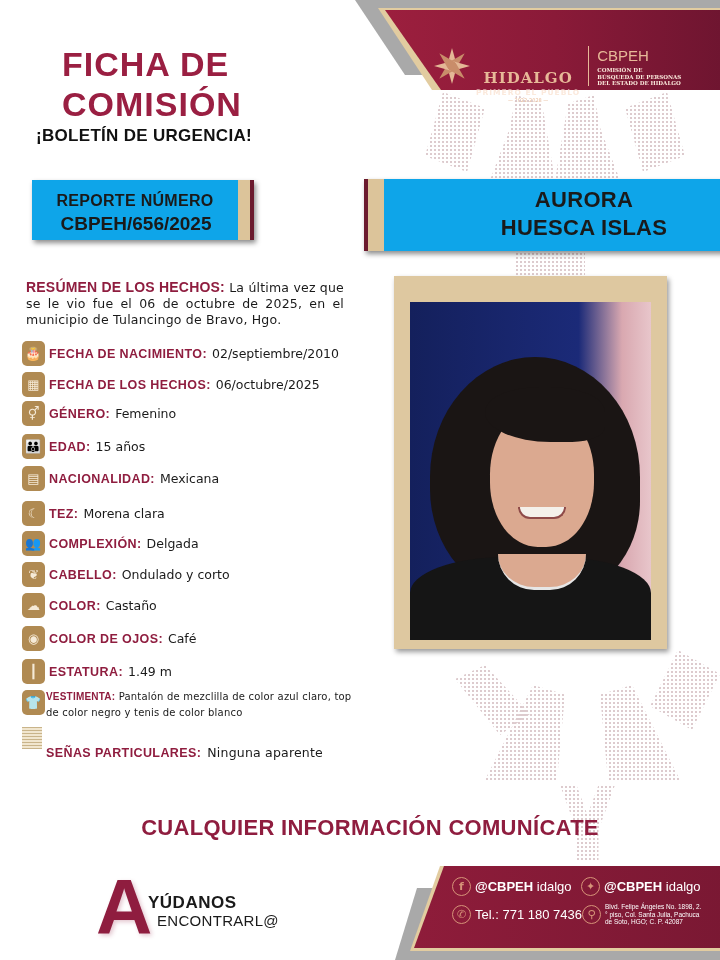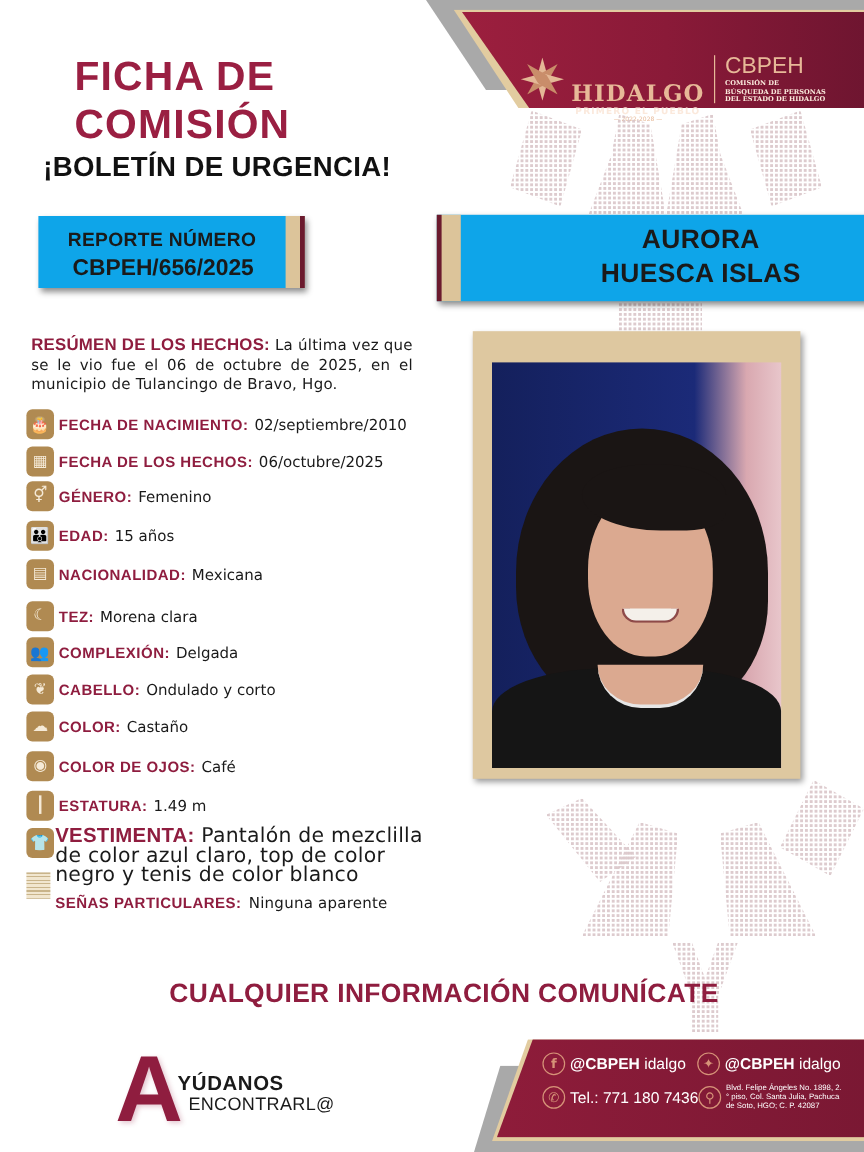--- a/index.html
+++ b/index.html
@@ -14,33 +14,33 @@
   .hdr-maroon { position: absolute; left: 385px; top: 10px; width: 340px; height: 80px;
     background: linear-gradient(90deg, #9c1f3e 0%, #8a1a38 50%, #6e1530 100%);
     clip-path: polygon(0 0, 100% 0, 100% 100%, 56px 100%); }
   .logo { position: absolute; left: 434px; top: 28px; display: flex; align-items: center; }
   .logo-star { width: 36px; height: 36px; position: relative; margin-right: 6px; }
   .logo-star span { position: absolute; left: 13px; top: 0; width: 10px; height: 36px; background: #e4b896; clip-path: polygon(50% 0,100% 50%,50% 100%,0 50%); }
   .logo-star span:nth-child(2){ transform: rotate(45deg); background:#c98d6a; }
   .logo-star span:nth-child(3){ transform: rotate(90deg); }
   .logo-star span:nth-child(4){ transform: rotate(135deg); background:#c98d6a; }
   .logo-text { display: flex; flex-direction: column; align-items: center; }
-  .logo-main { font-family: "DejaVu Serif", serif; font-weight: bold; font-size: 19px; color: #e7b998; letter-spacing: 1px; line-height: 20px; margin-top: 40px; }
+  .logo-main { font-family: "DejaVu Serif", serif; font-weight: bold; font-size: 15px; color: #e7b998; letter-spacing: 1px; line-height: 20px; margin-top: 40px; }
   .logo-sub { font-size: 7.5px; font-weight: bold; color: #fbe9dc; letter-spacing: 1px; line-height: 9px; }
   .logo-years { font-size: 5px; color: #e7b998; line-height: 7px; }
   .logo-div { width: 1px; height: 40px; background: #e7b998; margin: 0 8px; }
   .cbpeh { display: flex; flex-direction: column; }
-  .cbpeh-main { font-family: "Liberation Sans", sans-serif; font-size: 19px; color: #e7b998; line-height: 22px; }
+  .cbpeh-main { font-family: "Liberation Sans", sans-serif; font-size: 15px; color: #e7b998; line-height: 22px; }
   .cbpeh-sub { font-family: "DejaVu Serif", serif; font-size: 5.5px; color: #fbe9dc; line-height: 6.5px; font-weight: bold; }
 
   
   .title { position: absolute; left: 62px; top: 44px; font-family: "Liberation Sans", sans-serif; font-weight: 900; font-size: 34px;
     line-height: 40px; color: #9a1f42; letter-spacing: 1px; }
   .title div { font-weight: bold; }
-  .subtitle { position: absolute; left: 36px; top: 126px; font-family: "Liberation Sans", sans-serif; font-weight: bold; font-size: 23px; color: #111; letter-spacing: 0.3px; }
+  .subtitle { position: absolute; left: 36px; top: 126px; font-family: "Liberation Sans", sans-serif; font-weight: bold; font-size: 17px; color: #111; letter-spacing: 0.3px; }
 
   
   .box { position: absolute; background: #0ea5e9; box-shadow: 2px 3px 5px rgba(0,0,0,0.45); text-align: center; }
   .report-box { left: 32px; top: 180px; width: 222px; height: 60px; }
   .report-box::after { content:""; position:absolute; right:0; top:0; width:12px; height:100%; background:#dcc49a; border-right:4px solid #6b1a2e; }
   .report-label { font-family: "Liberation Sans", sans-serif; font-weight: bold; font-size: 16px; margin-top: 12px; margin-right: 16px; letter-spacing: 0.3px; }
   .report-num { font-family: "Liberation Sans", sans-serif; font-weight: bold; font-size: 19px; margin-top: 3px; margin-right: 14px; }
   .name-box { left: 364px; top: 179px; width: 428px; height: 72px; }
   .name-box::before { content:""; position:absolute; left:0; top:0; width:16px; height:100%; background:#dcc49a; border-left:4px solid #6b1a2e; }
   .name-line { font-family: "Liberation Sans", sans-serif; font-weight: bold; font-size: 22px; line-height: 28px; letter-spacing: 0.3px; padding-left: 12px; }
@@ -53,21 +53,21 @@
 
   
   .details { position: absolute; left: 22px; top: 341px; width: 340px; }
   .row { position: absolute; left: 0; display: flex; align-items: center; font-size: 12.5px; white-space: nowrap; }
   .ico { width: 23px; height: 25px; background: #b08a52; border-radius: 5px; margin-right: 4px; display: flex; align-items: center; justify-content: center; color: #f5ead7; font-size: 13px; flex-shrink: 0; }
   .row .lbl { font-size: 12.5px; margin-right: 5px; letter-spacing: 0.4px; }
   .vest { position: absolute; left: 0; top: 348px; width: 340px; }
   .vest .ico { position: absolute; left: 0; top: 1px; }
   .vest-fabric { position: absolute; left: 0; top: 38px; width: 20px; height: 22px;
     background: repeating-linear-gradient(0deg, #c9b48a 0 1px, #f1e6cf 1px 3px); }
-  .vest-text { position: absolute; left: 24px; top: 0; width: 310px; font-size: 17px; line-height: 16px; letter-spacing: 0.2px; }
+  .vest-text { position: absolute; left: 24px; top: 0; width: 310px; font-size: 10px; line-height: 16px; letter-spacing: 0.2px; }
   .senas { position: absolute; left: 24px; top: 404px; font-size: 12.5px; white-space: nowrap; letter-spacing: 0.2px; }
   .senas .lbl { font-size: 12.5px; margin-right: 6px; letter-spacing: 0.4px; }
 
   
   .photo-frame { position: absolute; left: 394px; top: 276px; width: 273px; height: 373px; background: #dec8a0; box-shadow: 2px 3px 5px rgba(0,0,0,0.4); }
   .photo { position: absolute; left: 16px; top: 26px; width: 241px; height: 338px; overflow: hidden;
     background: linear-gradient(90deg, #14205c 0%, #1b2a78 70%, #d9a8b0 88%, #e8c6cb 100%); }
   .hair { position: absolute; left: 20px; top: 55px; width: 210px; height: 240px; background: #1a1514; border-radius: 50% 50% 40% 45%; }
   .face { position: absolute; left: 80px; top: 105px; width: 104px; height: 140px; background: #dba990; border-radius: 48% 48% 46% 46%; }
   .bangs { position: absolute; left: 75px; top: 85px; width: 120px; height: 55px; background: #1a1514; border-radius: 50% 50% 30% 60%; }

